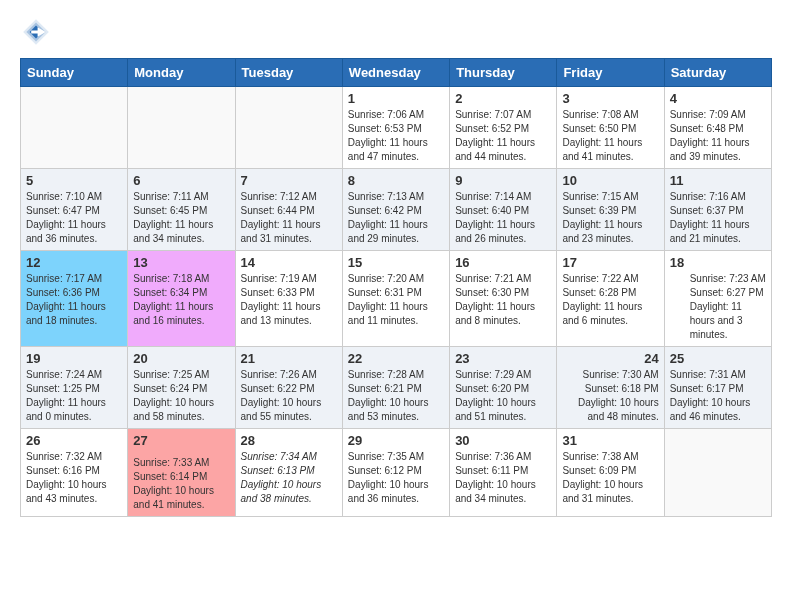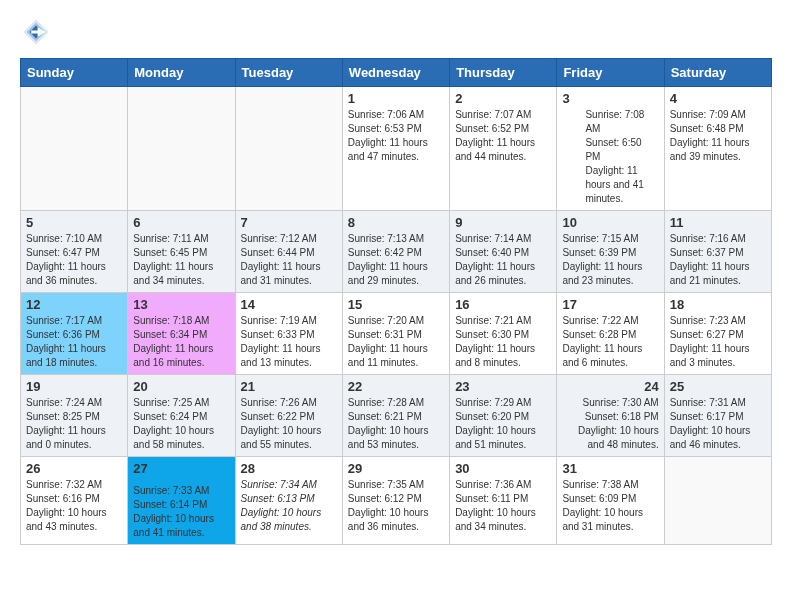--- a/index.html
+++ b/index.html
@@ -134,21 +134,21 @@
 Daylight: 11 hours and 47 minutes.</div>
         </td>
         <td style="background: rgb(255, 255, 255);">
           <span class="day-num">2</span>
           <div class="cell-info" style="white-space: pre-line;">Sunrise: 7:07 AM
 Sunset: 6:52 PM
 Daylight: 11 hours and 44 minutes.</div>
         </td>
         <td style="background: rgb(255, 255, 255);">
           <span class="day-num">3</span>
-          <div class="cell-info" style="white-space: pre-line; margin-left: 23px;">Sunrise: 7:08 AM
+          <div class="cell-info" style="white-space: pre-line;">Sunrise: 7:08 AM
 Sunset: 6:50 PM
 Daylight: 11 hours and 41 minutes.</div>
         </td>
         <td style="background: rgb(255, 255, 255);">
           <span class="day-num">4</span>
           <div class="cell-info" style="white-space: pre-line;">Sunrise: 7:09 AM
 Sunset: 6:48 PM
 Daylight: 11 hours and 39 minutes.</div>
         </td>
       </tr>
@@ -228,30 +228,30 @@
 Daylight: 11 hours and 8 minutes.</div>
         </td>
         <td style="background: rgb(255, 255, 255);">
           <span class="day-num">17</span>
           <div class="cell-info" style="white-space: pre-line;">Sunrise: 7:22 AM
 Sunset: 6:28 PM
 Daylight: 11 hours and 6 minutes.</div>
         </td>
         <td style="background: rgb(255, 255, 255);">
           <span class="day-num">18</span>
-          <div class="cell-info" style="white-space: pre-line;">Sunrise: 7:23 AM
+          <div class="cell-info" style="white-space: pre-line; margin-left: 20px;">Sunrise: 7:23 AM
 Sunset: 6:27 PM
 Daylight: 11 hours and 3 minutes.</div>
         </td>
       </tr>
       <tr>
         <td style="background: rgb(238, 242, 247);">
           <span class="day-num">19</span>
           <div class="cell-info" style="white-space: pre-line;">Sunrise: 7:24 AM
-Sunset: 8:25 PM
+Sunset: 1:25 PM
 Daylight: 11 hours and 0 minutes.</div>
         </td>
         <td style="background: rgb(238, 242, 247);">
           <span class="day-num">20</span>
           <div class="cell-info" style="white-space: pre-line;">Sunrise: 7:25 AM
 Sunset: 6:24 PM
 Daylight: 10 hours and 58 minutes.</div>
         </td>
         <td style="background: rgb(238, 242, 247);">
           <span class="day-num">21</span>
@@ -284,21 +284,21 @@
 Daylight: 10 hours and 46 minutes.</div>
         </td>
       </tr>
       <tr>
         <td style="background: rgb(255, 255, 255);">
           <span class="day-num">26</span>
           <div class="cell-info" style="white-space: pre-line;">Sunrise: 7:32 AM
 Sunset: 6:16 PM
 Daylight: 10 hours and 43 minutes.</div>
         </td>
-        <td style="background: #0ea5e9;">
+        <td style="background: #fca5a5;">
           <span class="day-num">27</span>
           <div class="cell-info" style="white-space: pre-line; margin-top: 8px;">Sunrise: 7:33 AM
 Sunset: 6:14 PM
 Daylight: 10 hours and 41 minutes.</div>
         </td>
         <td style="background: rgb(255, 255, 255);">
           <span class="day-num">28</span>
           <div class="cell-info" style="white-space: pre-line; font-style: italic;">Sunrise: 7:34 AM
 Sunset: 6:13 PM
 Daylight: 10 hours and 38 minutes.</div>

